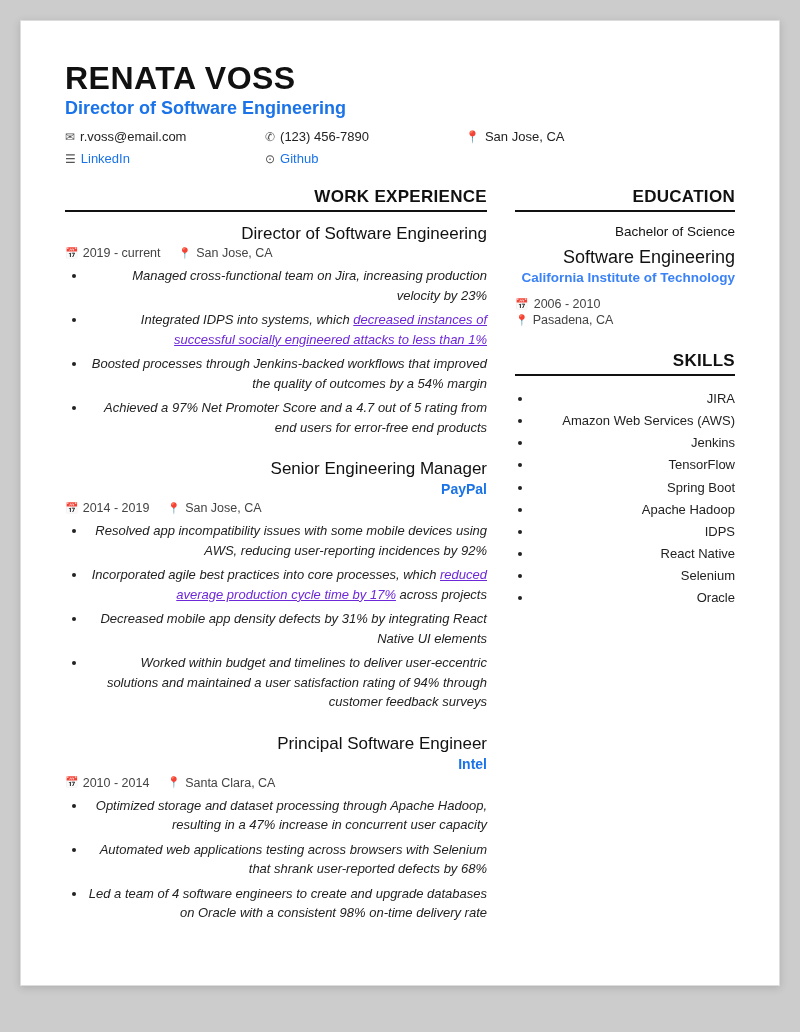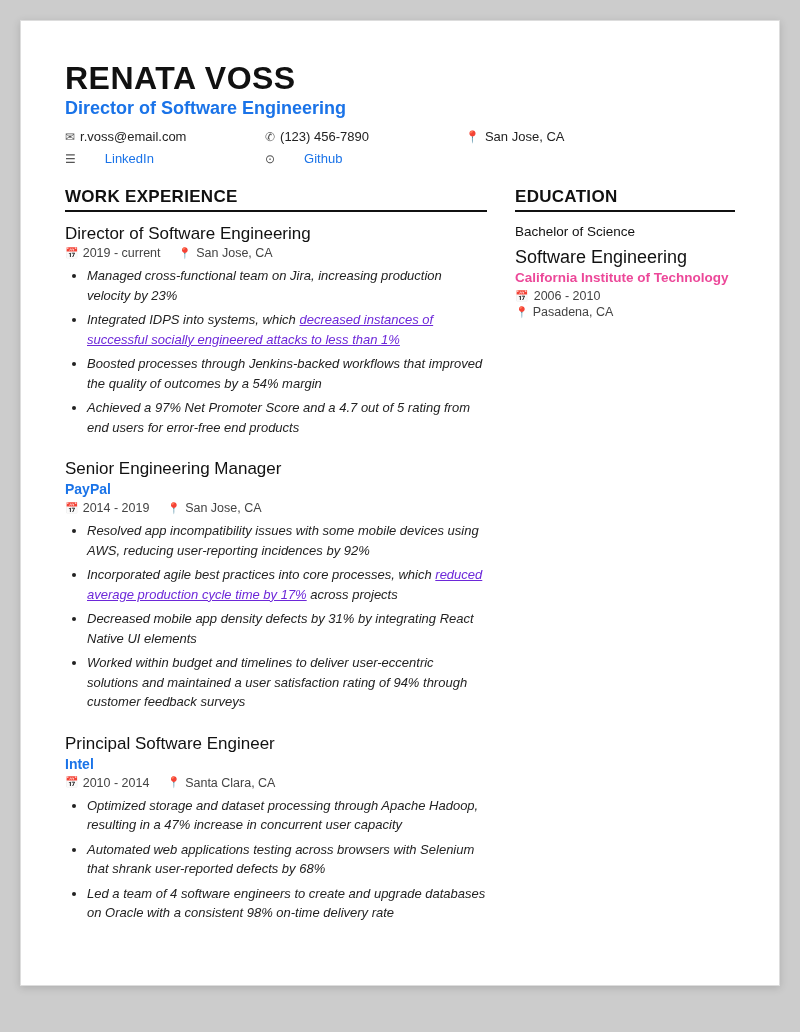--- a/index.html
+++ b/index.html
@@ -47,30 +47,30 @@
       align-items: center;
       gap: 5px;
       font-size: 13px;
       color: #222;
       min-width: 200px;
       margin-bottom: 3px;
     }
     .contact-item a {
       color: #1a73e8;
       text-decoration: none;
-      margin-left: 24px;
     }
     .contact-icon {
       font-size: 12px;
       color: #555;
     }
     
     .main-layout {
       display: flex;
       gap: 28px;
+      text-align: right;
     }
     .left-col {
       flex: 1 1 0;
       min-width: 0;
     }
     .right-col {
       width: 220px;
       flex-shrink: 0;
     }
     
@@ -137,22 +137,22 @@
       margin-bottom: 8px;
     }
     .edu-field {
       font-size: 18px;
       color: #111;
       margin-bottom: 2px;
     }
     .edu-school {
       font-size: 13.5px;
       font-weight: 700;
-      color: #ec4899;
-      margin-bottom: 4px;
+      color: #3b82f6;
+      margin-bottom: 12px;
     }
     .edu-meta {
       font-size: 12.5px;
       color: #444;
       display: flex;
       align-items: center;
       gap: 5px;
       margin-bottom: 2px;
     }
     .edu-location {
@@ -283,15 +283,30 @@
         <div class="edu-meta">
           <span class="meta-icon">📅</span>
           <span>2006 - 2010</span>
         </div>
         <div class="edu-location">
           <span class="meta-icon">📍</span>
           <span>Pasadena, CA</span>
         </div>
       </div>
 
+      <div class="skills-section">
+        <div class="section-title">SKILLS</div>
+        <ul class="skill-list">
+          <li>JIRA</li>
+          <li>Amazon Web Services (AWS)</li>
+          <li>Jenkins</li>
+          <li>TensorFlow</li>
+          <li>Spring Boot</li>
+          <li>Apache Hadoop</li>
+          <li>IDPS</li>
+          <li>React Native</li>
+          <li>Selenium</li>
+          <li>Oracle</li>
+        </ul>
+      </div>
     </div>
   </div>
 </div>
 
 </body></html>

